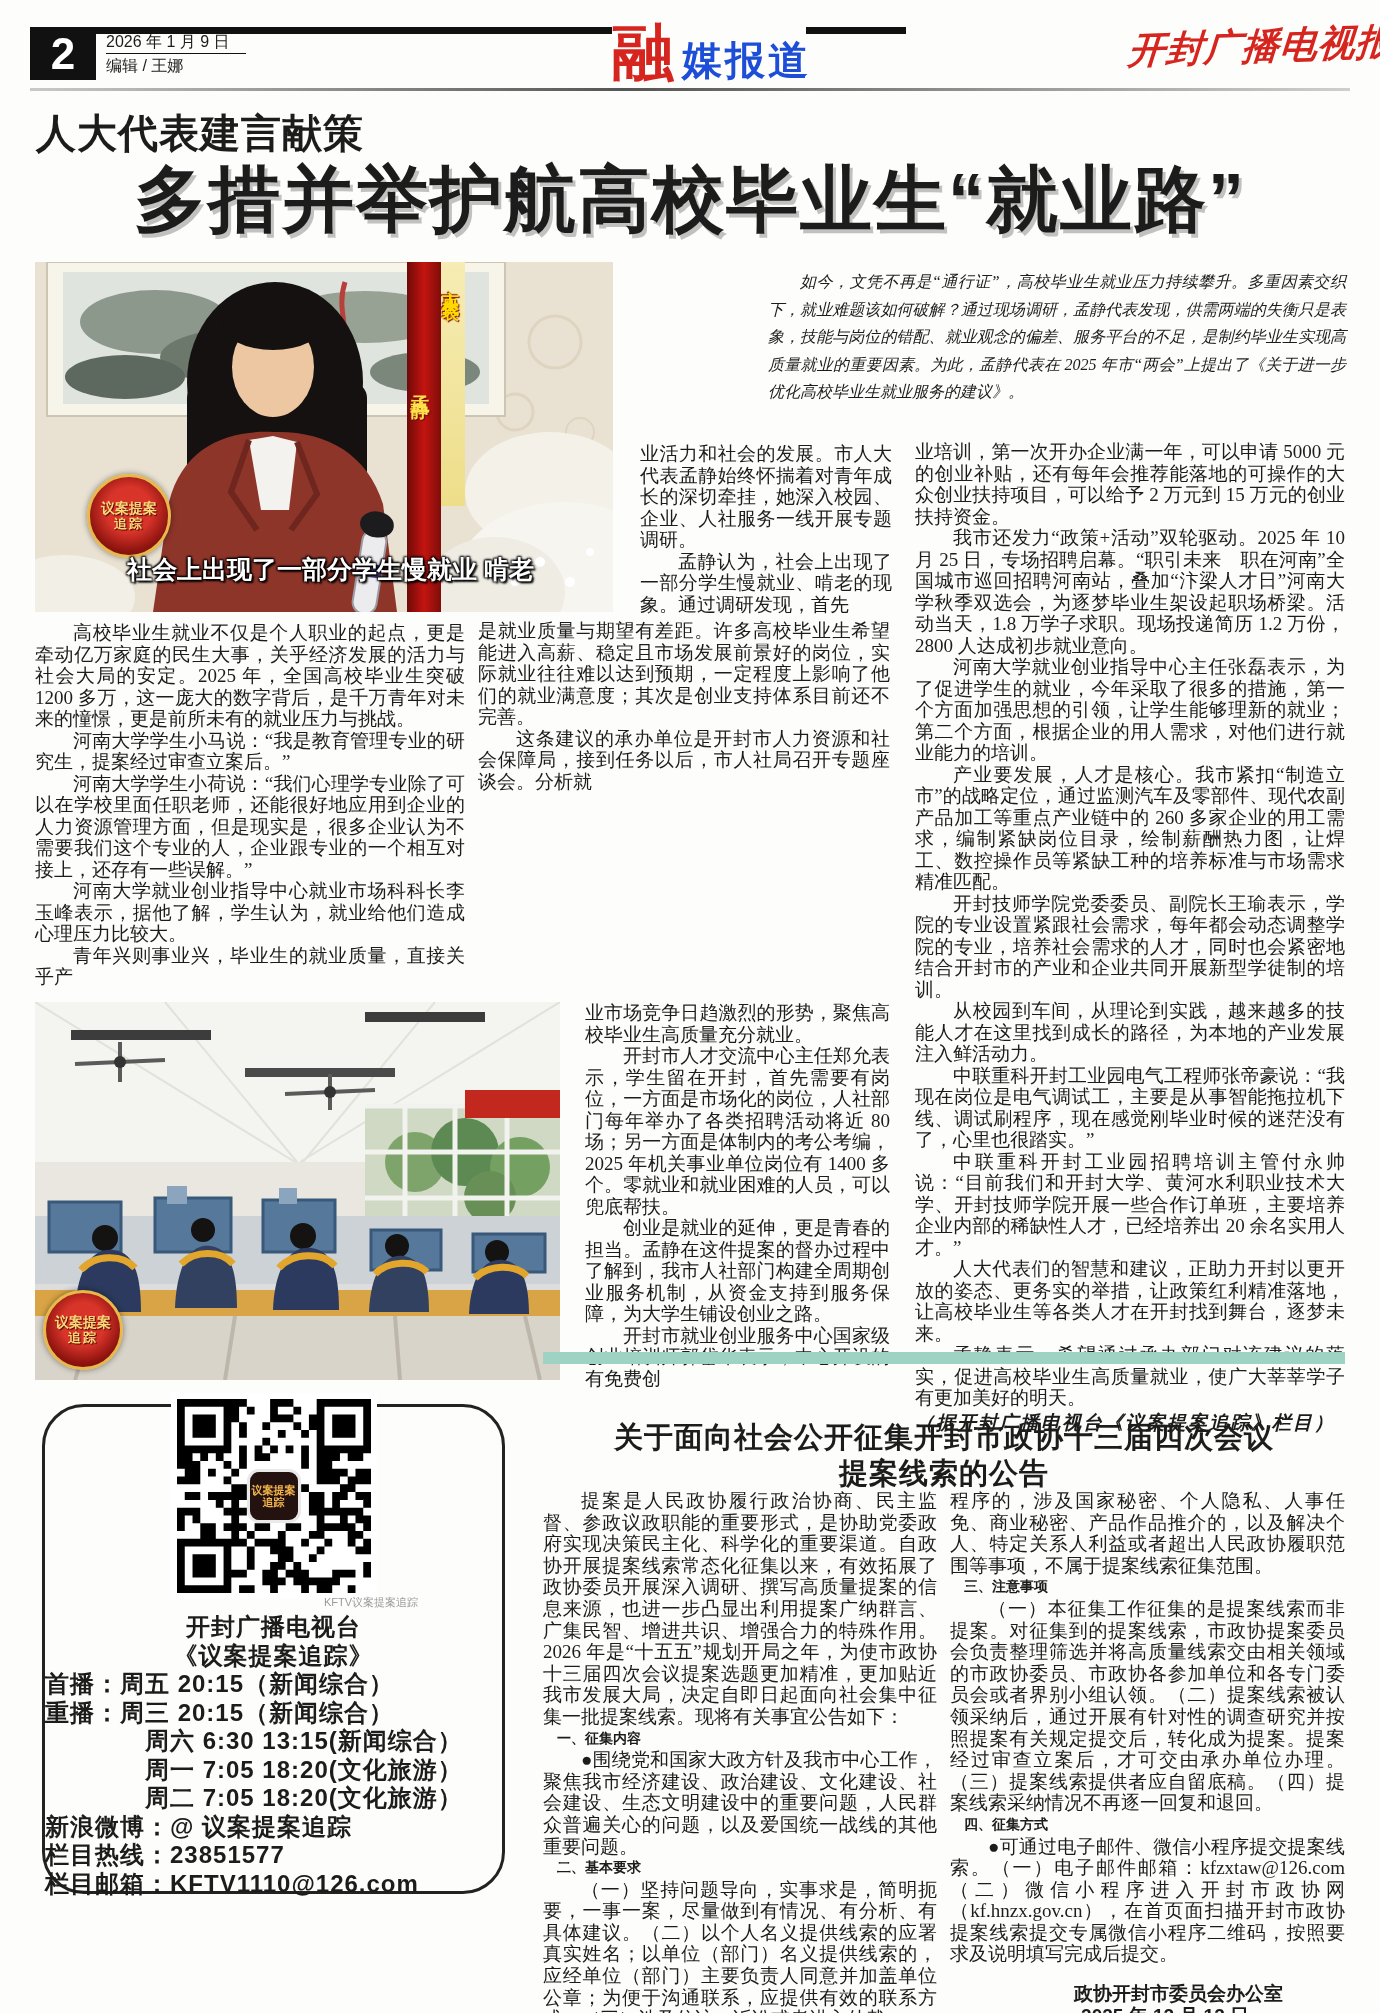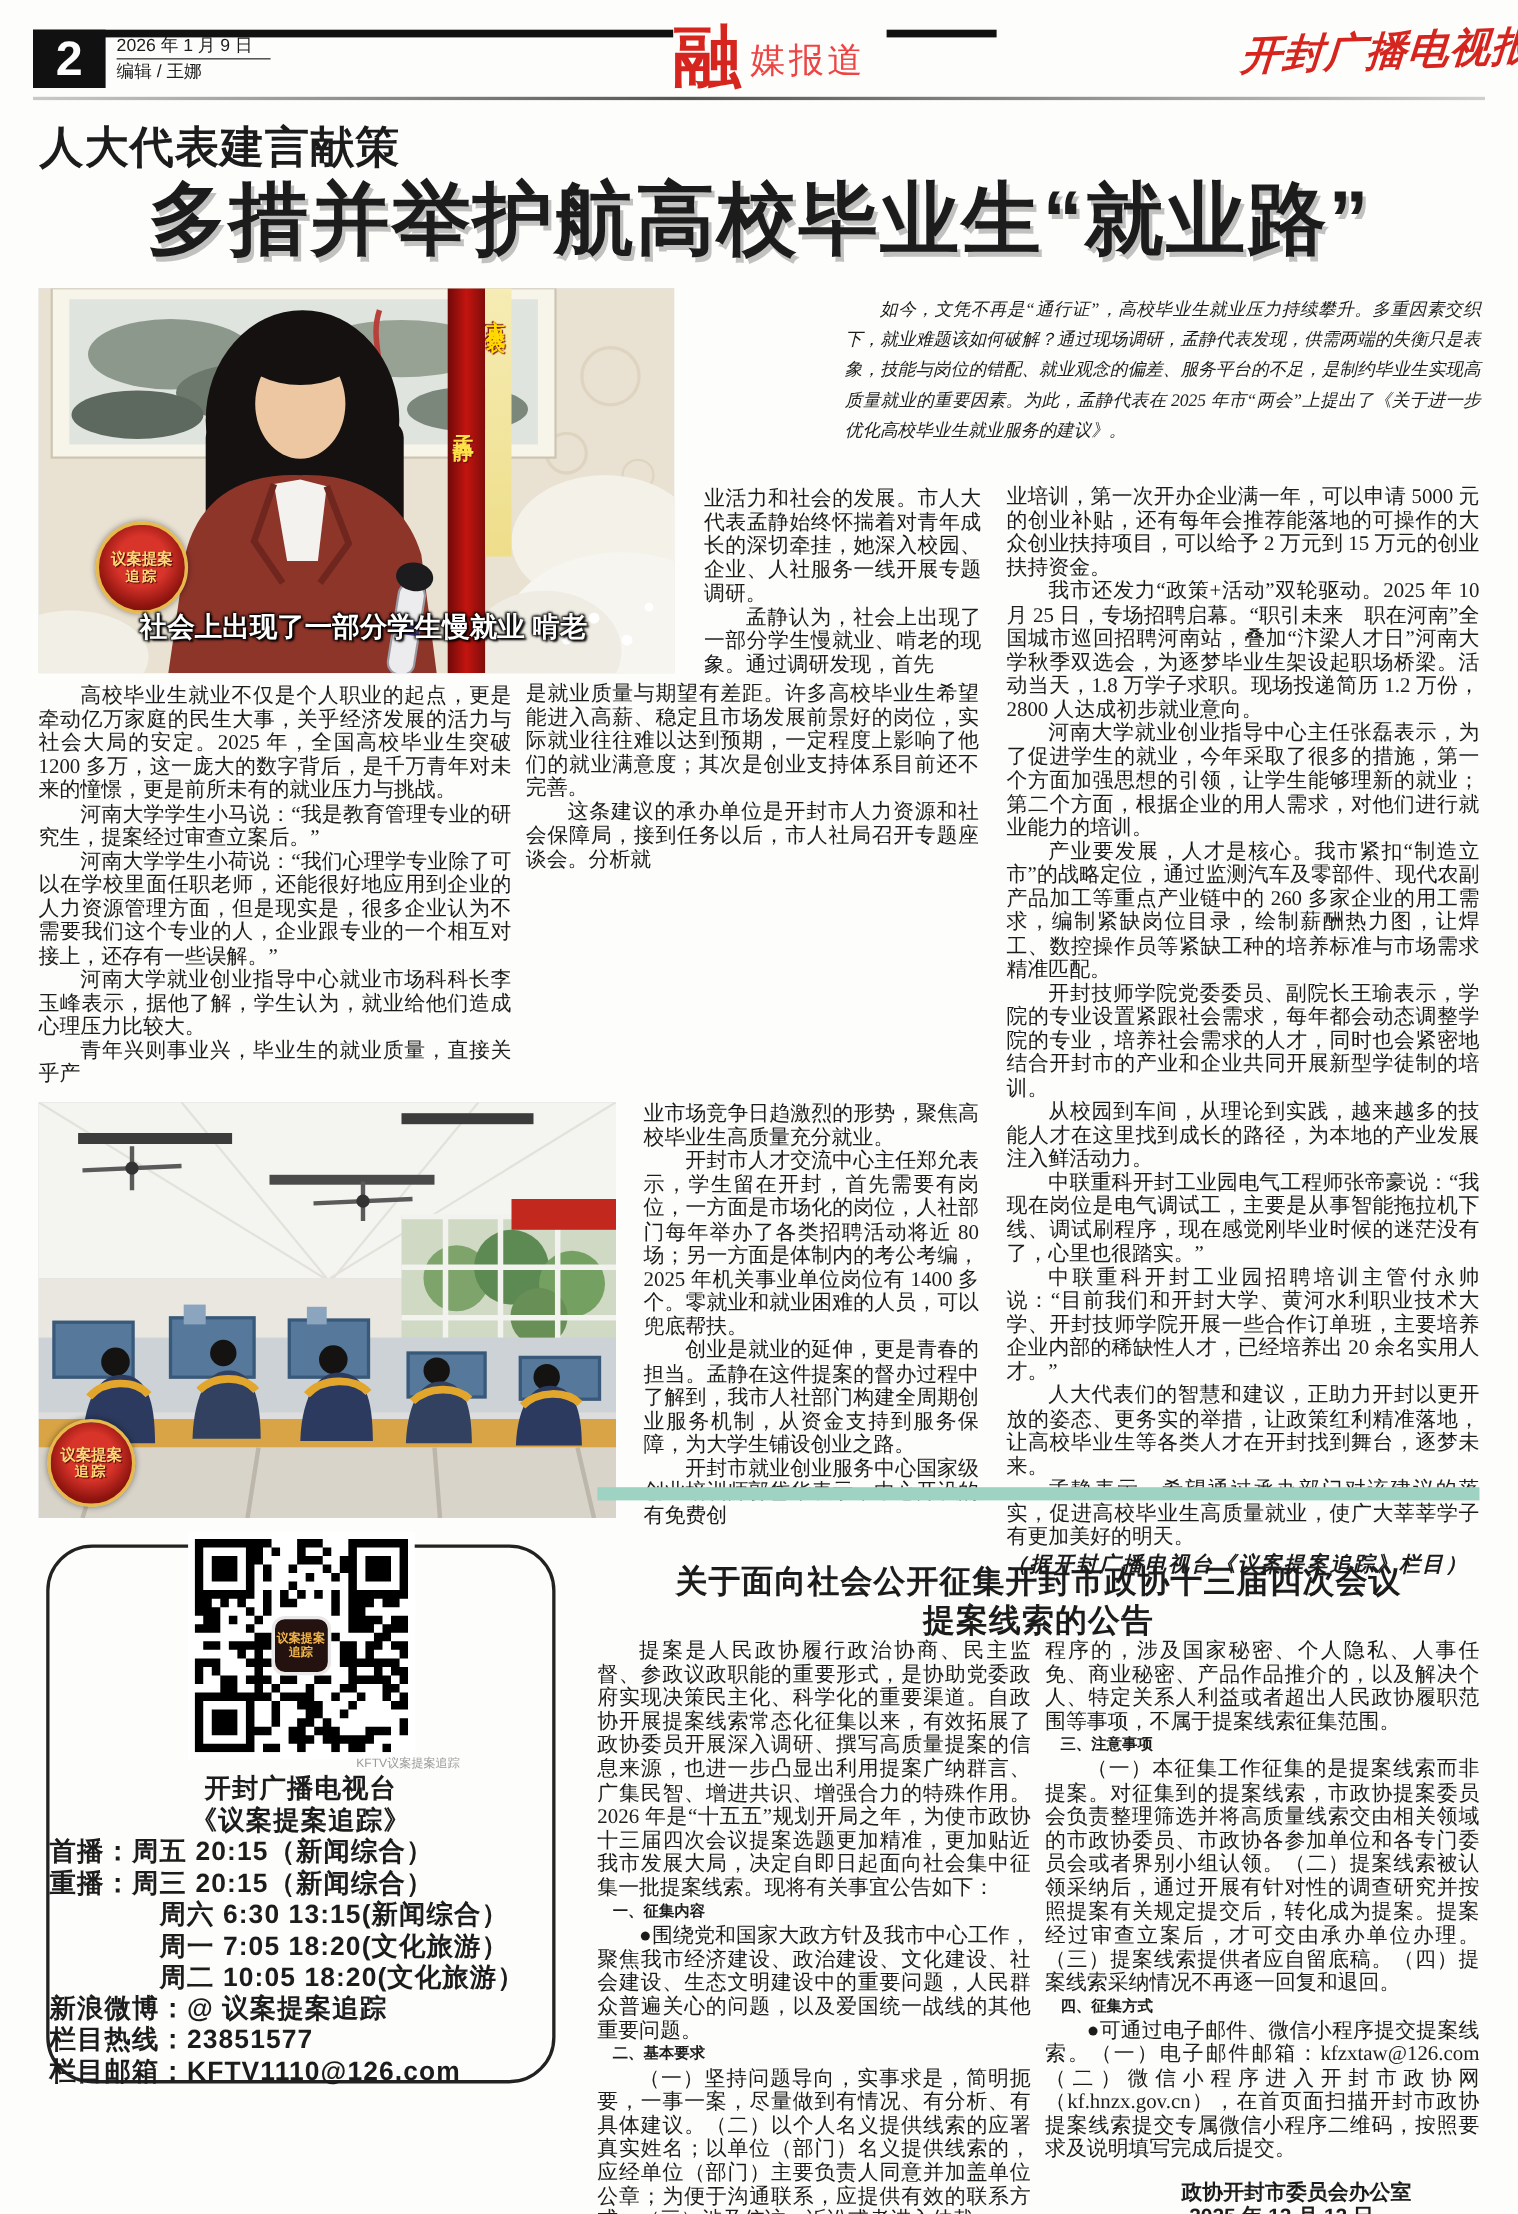--- a/index.html
+++ b/index.html
@@ -12,21 +12,21 @@
   .pagenum{left:30px;top:27px;width:66px;height:53px;background:#111;color:#fff;
            font-family:"Liberation Sans","DejaVu Sans",sans-serif;font-weight:900;font-size:44px;
            display:flex;align-items:center;justify-content:center}
   .dateblock{left:106px;top:30px;font-family:"Liberation Sans","DejaVu Sans",sans-serif;font-size:16px;line-height:23px}
   .dateblock .d2{border-top:1px solid #111;width:140px}
   .rule-l{left:30px;top:27px;width:582px;height:7px;background:#111}
   .rule-r{left:806px;top:27px;width:100px;height:7px;background:#111}
   .sec-rong{left:612px;top:22px;font-family:"Liberation Sans","DejaVu Sans",sans-serif;
             font-weight:900;font-size:62px;line-height:62px;color:#d6251e}
   .sec-rest{left:682px;top:33px;font-family:"Liberation Sans","DejaVu Sans",sans-serif;
-            font-weight:400;font-size:32px;letter-spacing:3px;color:#ef4444}
+            font-weight:700;font-size:40px;letter-spacing:3px;color:#1d4ed8}
   .masthead{left:1128px;top:22px;width:240px;color:#d6251e;font-style:italic;font-weight:900;
             font-size:37px;letter-spacing:1px;transform:rotate(-2deg) skewX(-6deg);white-space:nowrap}
   .grayrule{left:30px;top:88px;width:1320px;height:3px;
             background:linear-gradient(to right,#c9c9c9,#555 45%,#999 75%,#cfcfcf)}
 
   
   .kicker{left:36px;top:106px;font-family:"Liberation Sans","DejaVu Sans",sans-serif;
           font-weight:900;font-size:40px;letter-spacing:1px}
   .headline{left:30px;top:152px;width:1320px;text-align:center;
             font-family:"Liberation Sans","DejaVu Sans",sans-serif;font-weight:900;font-size:72px;
@@ -308,21 +308,21 @@
       </div>
     </div>
     <div class="qrlabel">KFTV议案提案追踪</div>
     <div class="proglines">
         <p class="c">开封广播电视台</p>
         <p class="c">《议案提案追踪》</p>
         <p class="l">首播：周五  20:15（新闻综合）</p>
         <p class="l">重播：周三  20:15（新闻综合）</p>
         <p class="ind">周六  6:30  13:15(新闻综合）</p>
         <p class="ind">周一  7:05  18:20(文化旅游）</p>
-        <p class="ind">周二  10:05  18:20(文化旅游）</p>
+        <p class="ind">周二  7:05  18:20(文化旅游）</p>
         <p class="l">新浪微博：@ 议案提案追踪</p>
         <p class="l">栏目热线：23851577</p>
         <p class="l">栏目邮箱：KFTV1110@126.com</p>
       </div>
   </div>
 
   <div class="abs notice-title nt1">关于面向社会公开征集开封市政协十三届四次会议</div>
   <div class="abs notice-title nt2">提案线索的公告</div>
   <div class="abs ncol ncolA">
       <p class="p">提案是人民政协履行政治协商、民主监督、参政议政职能的重要形式，是协助党委政府实现决策民主化、科学化的重要渠道。自政协开展提案线索常态化征集以来，有效拓展了政协委员开展深入调研、撰写高质量提案的信息来源，也进一步凸显出利用提案广纳群言、广集民智、增进共识、增强合力的特殊作用。2026 年是“十五五”规划开局之年，为使市政协十三届四次会议提案选题更加精准，更加贴近我市发展大局，决定自即日起面向社会集中征集一批提案线索。现将有关事宜公告如下：</p>

